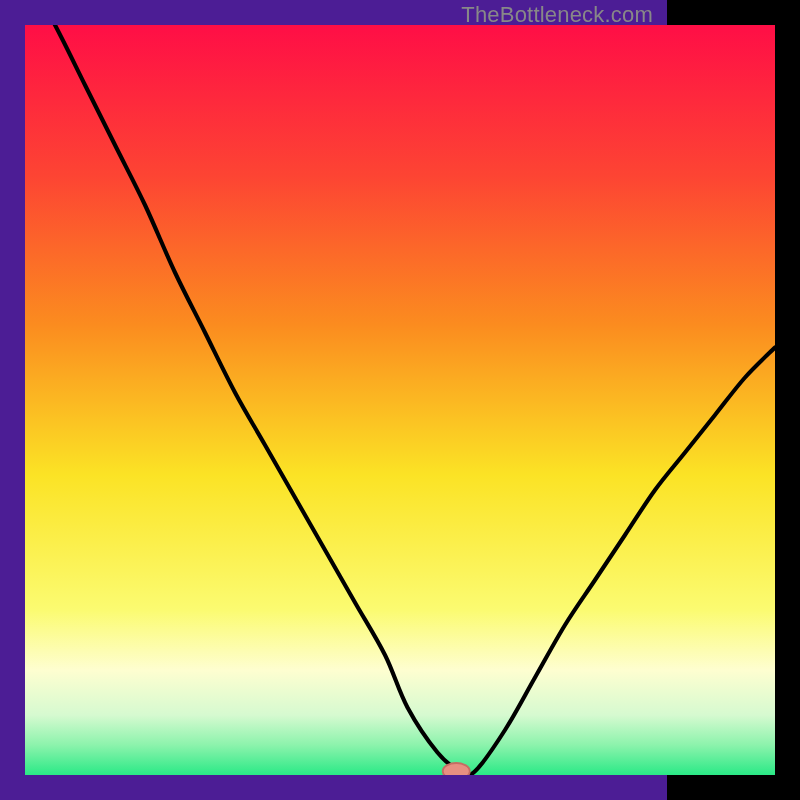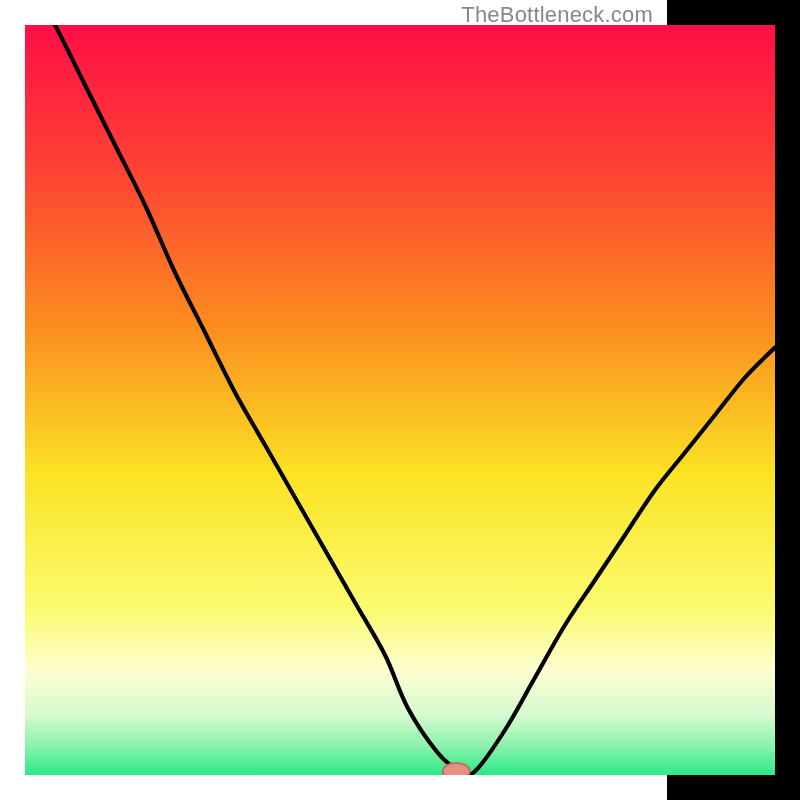--- a/index.html
+++ b/index.html
@@ -7,21 +7,21 @@
     padding: 0;
     width: 800px;
     height: 800px;
     background: #000;
     overflow: hidden;
   }
   .frame {
     position: relative;
     width: 667px;
     height: 800px;
-    background: #ffffff;
+    background: #4c1d95;
   }
   .watermark {
     position: absolute;
     top: 2px;
     right: 14px;
     font-family: Arial, Helvetica, sans-serif;
     font-size: 22px;
     color: #888888;
     font-weight: 400;
     letter-spacing: 0.2px;

